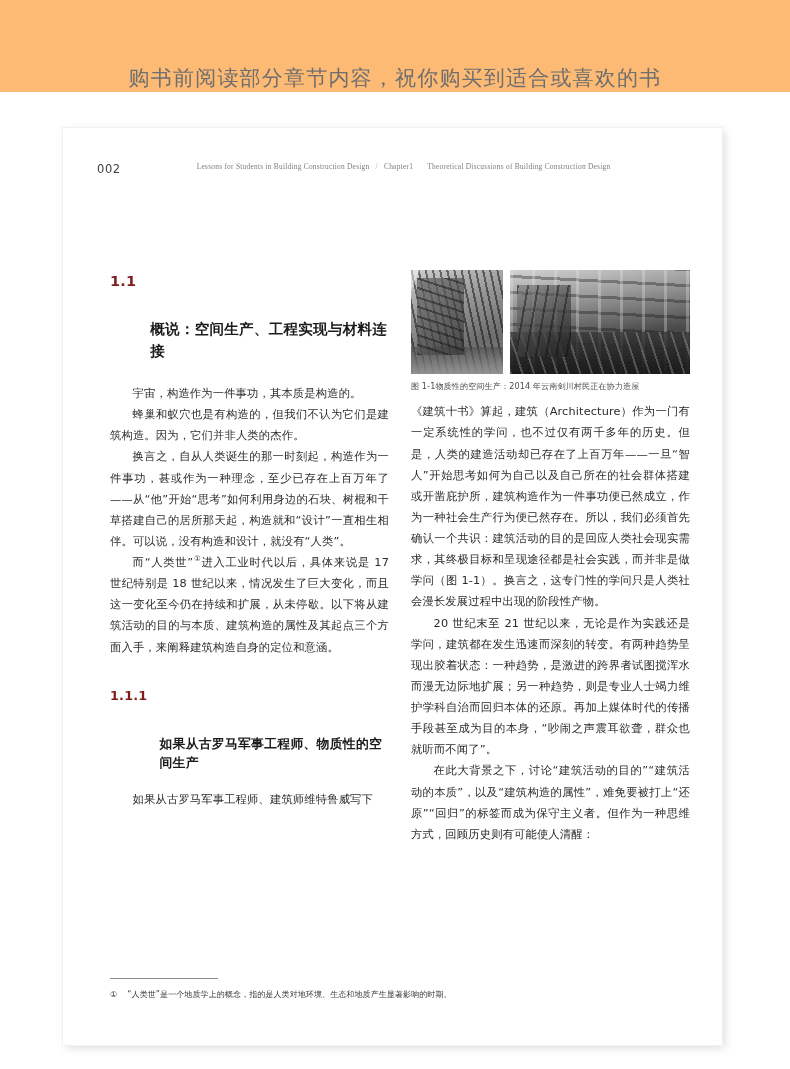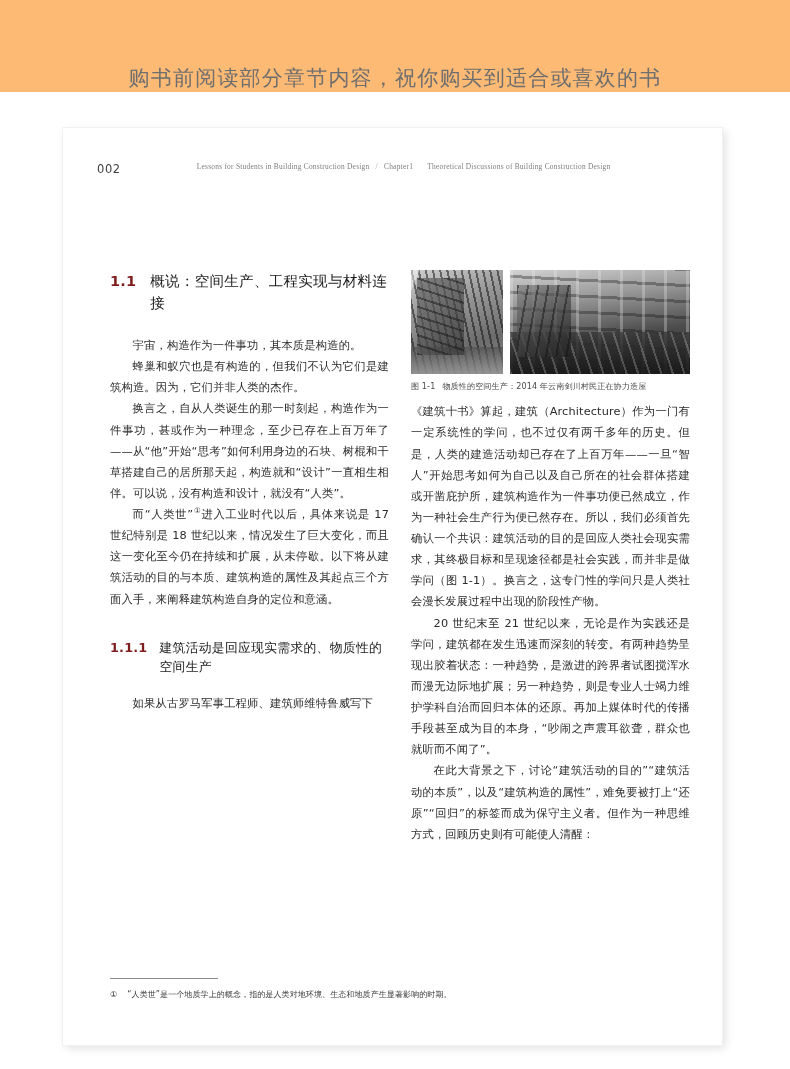--- a/index.html
+++ b/index.html
@@ -105,25 +105,26 @@
     color: #7f1d1d;
     font-weight: bold;
     letter-spacing: 0.2px;
     flex: 0 0 auto;
     line-height: 1.52;
     font-family: "DejaVu Sans", "Liberation Sans", sans-serif;
   }
   .sec-title {
     font-size: 14.5px;
     color: #1b1b1b;
-    font-weight: normal;
+    font-weight: bold;
     line-height: 1.52;
     margin-left: 14px;
     letter-spacing: 0.3px;
     font-family: "DejaVu Sans", "Liberation Sans", sans-serif;
+    margin-top: 48px;
   }
   .sec-head.sub {
     margin-top: 28px;
     margin-bottom: 16px;
   }
   .sec-head.sub .sec-num,
   .sec-head.sub .sec-title {
     font-size: 12.8px;
   }
   .sec-head.sub .sec-title { margin-left: 12px; }
@@ -204,21 +205,21 @@
       linear-gradient(140deg, rgba(120,120,120,0.6), rgba(35,35,35,0.8));
   }
   .fig-caption {
     margin-top: 7px;
     font-size: 8.1px;
     color: #4a4a4a;
     line-height: 1.4;
     letter-spacing: 0.1px;
     font-family: "DejaVu Sans", "Liberation Sans", sans-serif;
   }
-  .fig-caption .fig-label { margin-right: 7px; }
+  .fig-caption .fig-label { }
 
   
   .footnote-area {
     position: absolute;
     left: 47px;
     bottom: 44px;
     width: 430px;
   }
   .fn-rule {
     width: 108px;
@@ -270,21 +271,21 @@
         </div>
 
         <p class="body">宇宙，构造作为一件事功，其本质是构造的。</p>
         <p class="body">蜂巢和蚁穴也是有构造的，但我们不认为它们是建筑构造。因为，它们并非人类的杰作。</p>
         <p class="body">换言之，自从人类诞生的那一时刻起，构造作为一件事功，甚或作为一种理念，至少已存在上百万年了——从“他”开始“思考”如何利用身边的石块、树棍和干草搭建自己的居所那天起，构造就和“设计”一直相生相伴。可以说，没有构造和设计，就没有“人类”。</p>
 
         <p class="body"><span>而“人类世”</span><sup class="fn">①</sup><span>进入工业时代以后，具体来说是 17 世纪特别是 18 世纪以来，情况发生了巨大变化，而且这一变化至今仍在持续和扩展，从未停歇。以下将从建筑活动的目的与本质、建筑构造的属性及其起点三个方面入手，来阐释建筑构造自身的定位和意涵。</span></p>
 
         <div class="sec-head sub">
           <span class="sec-num">1.1.1</span>
-          <span class="sec-title">建筑活动是回应现实需求的、物质性的空间生产</span>
+          <span class="sec-title">如果从古罗马军事工程师、物质性的空间生产</span>
         </div>
 
         <p class="body">如果从古罗马军事工程师、建筑师维特鲁威写下</p>
       </div>
 
       <div class="col">
 
         <div class="figure">
           <div class="fig-images">
             <div class="photo left ph-a"></div>

